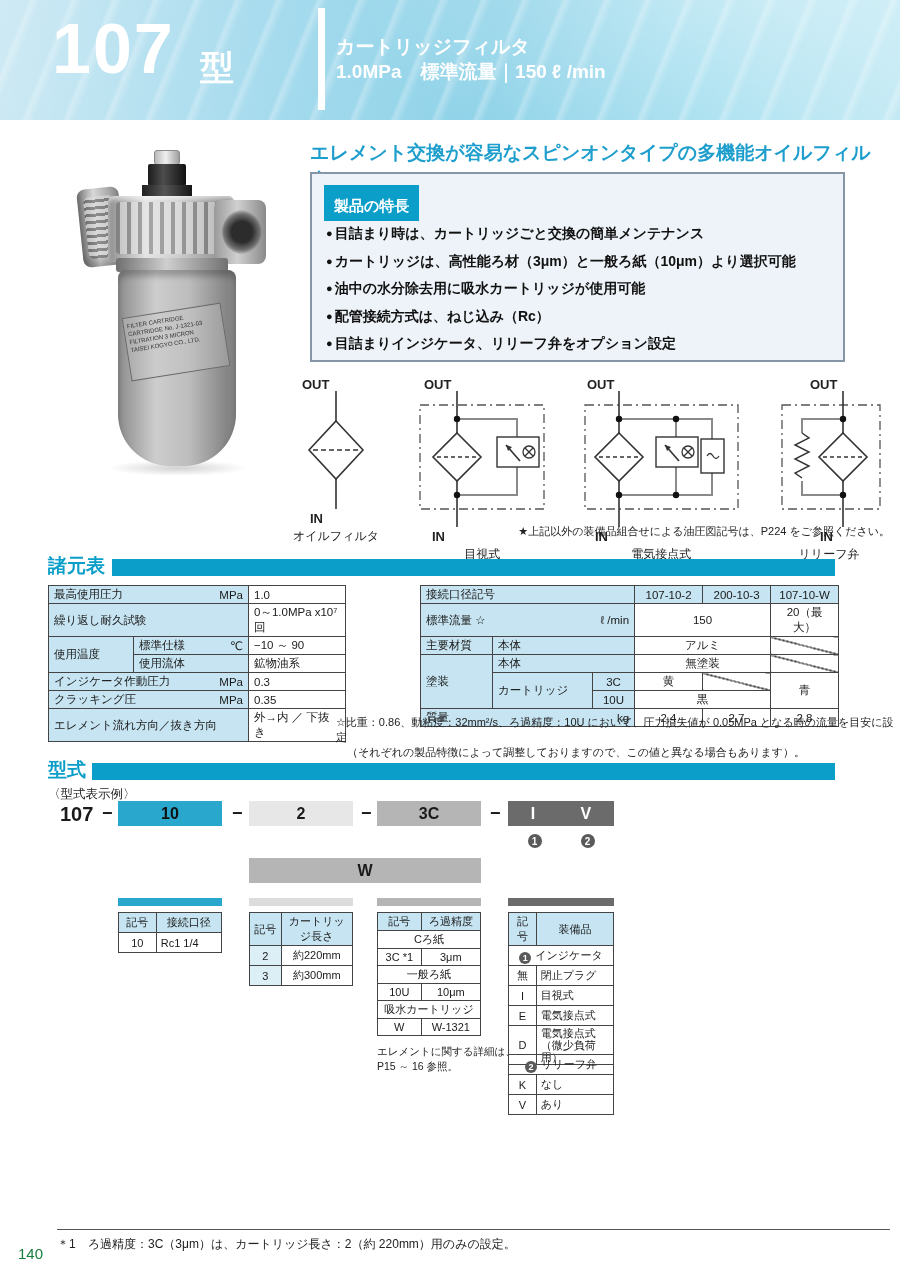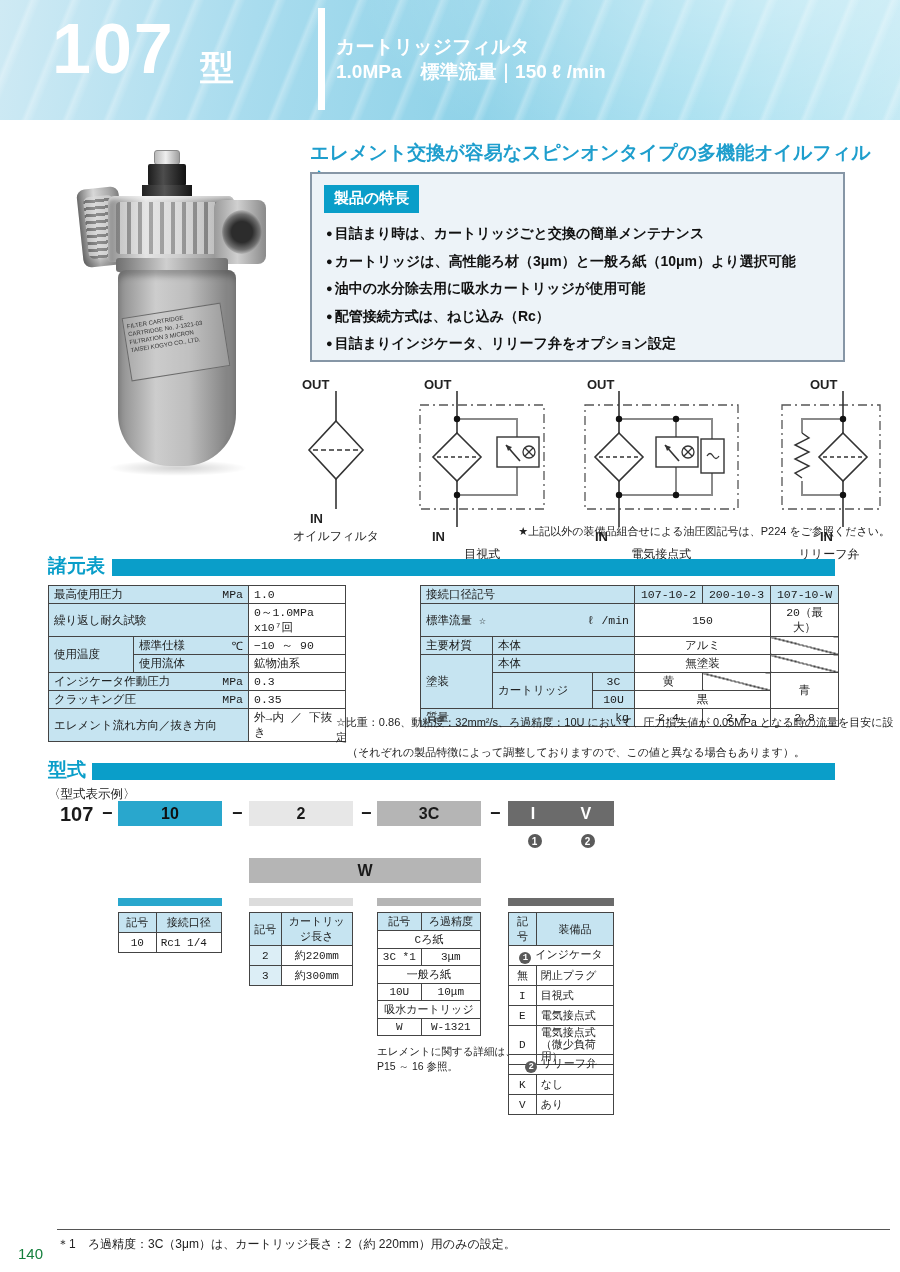--- a/index.html
+++ b/index.html
@@ -19,21 +19,21 @@
   .banner-line1 { position:absolute; left:336px; top:34px; font-size:19px; font-weight:bold; color:#fff; }
   .banner-line2 { position:absolute; left:336px; top:59px; font-size:19px; font-weight:bold; color:#fff; }
 
   
   .headline { position:absolute; left:310px; top:140px; width:580px; font-size:19px; font-weight:bold; color:#1e9ecd; }
 
   
   .features { position:absolute; left:310px; top:172px; width:535px; height:190px;
     background:#edf3f8; border:2px solid #8696a6; }
   .features-label { position:absolute; left:12px; top:11px; background:#0a9ec9; color:#fff;
-    font-size:15px; font-weight:bold; padding:4px 10px 5px; }
+    font-size:15px; font-weight:bold; padding:12px 10px 5px; }
   .features-list { position:absolute; left:14px; top:50px; }
   .feature-item { font-size:14px; font-weight:bold; color:#111; margin-bottom:9.5px; line-height:18px; }
   .feature-item .dot { font-size:11px; vertical-align:1px; margin-right:2px; }
 
   
   .photo { position:absolute; left:78px; top:148px; width:186px; height:332px; }
   .ph-cap { position:absolute; left:76px; top:2px; width:26px; height:15px; background:linear-gradient(90deg,#b9b9b9,#efefef 45%,#9f9f9f); border-radius:3px; border:1px solid #8a8a8a; }
   .ph-nut { position:absolute; left:70px; top:16px; width:38px; height:22px; background:linear-gradient(90deg,#1c1c1c,#4d4d4d 40%,#111); border-radius:2px; }
   .ph-nutbase { position:absolute; left:64px; top:37px; width:50px; height:13px; background:linear-gradient(90deg,#222,#555 45%,#161616); }
   .ph-head { position:absolute; left:30px; top:48px; width:126px; height:66px;
@@ -66,21 +66,21 @@
   .diagram { display:flex; flex-direction:column; align-items:center; }
   .diagram svg { display:block; }
   .diag-label { font-size:12px; color:#222; text-align:center; line-height:15px; margin-top:4px; }
   .diagram-note { position:absolute; left:0; top:524px; width:890px; text-align:right; font-size:11px; color:#222; }
 
   
   .sec-title { position:absolute; font-size:19px; font-weight:bold; color:#0a9ec9; }
   .sec-bar { position:absolute; height:17px; background:#0a9ec9; }
 
   
-  table { border-collapse:collapse;font-family:Liberation Mono, monospace; }
+  table { border-collapse:collapse; }
   .spec td { border:1px solid #444; font-size:11.5px; padding:1px 5px; height:18px; color:#1a1a1a; }
   .spec .lbl { background:#c6e4f1; }
   .spec .split { display:flex; justify-content:space-between; align-items:center; }
   .spec-left { position:absolute; left:48px; top:585px; width:297px; table-layout:fixed; }
   .spec-right { position:absolute; left:420px; top:585px; width:418px; table-layout:fixed; }
   .spec .ctr { text-align:center; }
   .spec .diag { background:linear-gradient(to top right, transparent calc(50% - 0.7px), #444 calc(50% - 0.7px), #444 calc(50% + 0.7px), transparent calc(50% + 0.7px)); }
   .spec-note { position:absolute; left:336px; top:715px; font-size:11px; line-height:15px; color:#222; }
   .spec-note .ind { padding-left:11px; }
 

